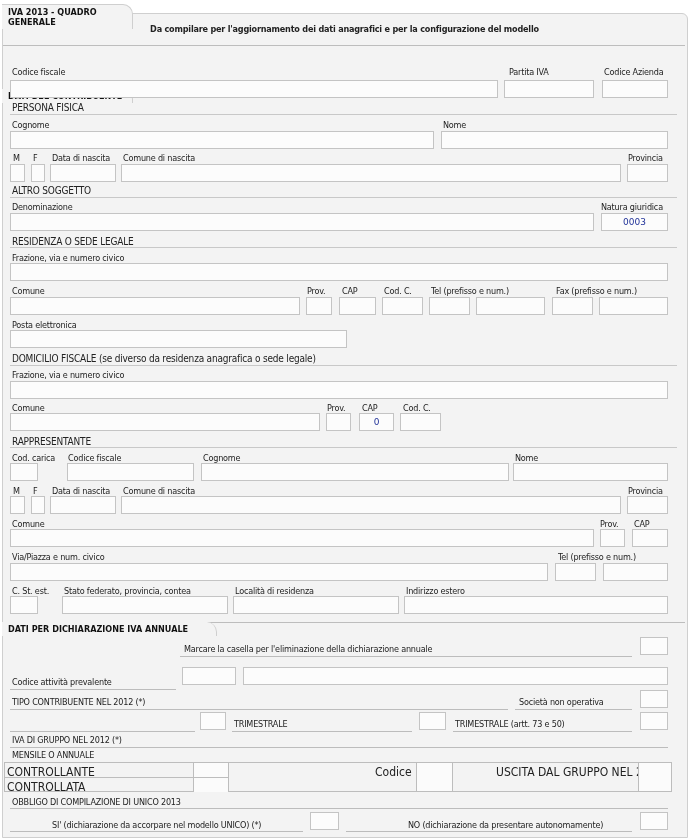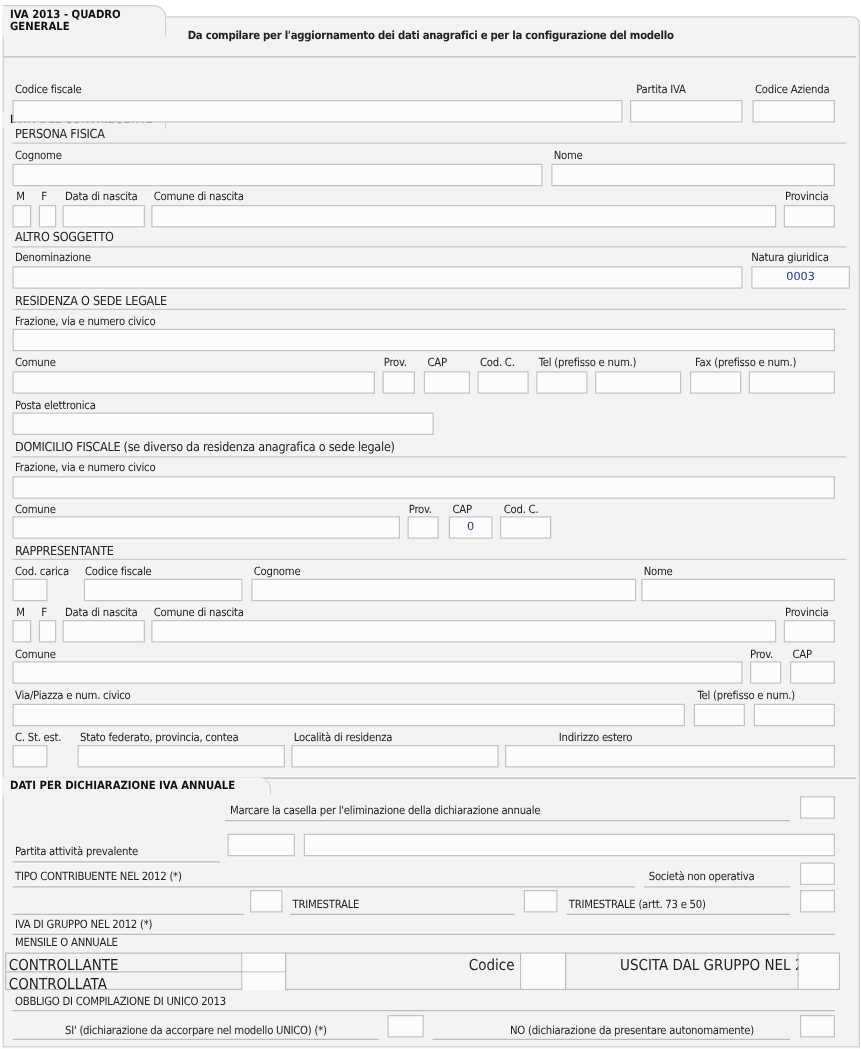--- a/index.html
+++ b/index.html
@@ -49,21 +49,21 @@
 <div class="lbl" style="left:123px;top:153px;">Comune di nascita</div>
 <input class="inp" style="left: 121px; top: 164px; width: 500px;" value="">
 <div class="lbl" style="left:628px;top:153px;">Provincia</div>
 <input class="inp" style="left: 627px; top: 164px; width: 41px;" value="">
 
 <div class="grp" style="left:12px;top:185px;">ALTRO SOGGETTO</div>
 <div class="rule" style="left:10px;top:197px;width:667px;"></div>
 <div class="lbl" style="left:12px;top:202px;">Denominazione</div>
 <input class="inp" style="left: 10px; top: 213px; width: 584px;" value="">
 <div class="lbl" style="left:601px;top:202px;">Natura giuridica</div>
-<input class="inp" style="left: 601px; top: 213px; width: 79px;" value="0003">
+<input class="inp" style="left: 601px; top: 213px; width: 67px;" value="0003">
 
 <div class="grp" style="left:12px;top:236px;">RESIDENZA O SEDE LEGALE</div>
 <div class="rule" style="left:10px;top:247px;width:667px;"></div>
 <div class="lbl" style="left:12px;top:253px;">Frazione, via e numero civico</div>
 <input class="inp" style="left: 10px; top: 263px; width: 658px;" value="">
 <div class="lbl" style="left:12px;top:286px;">Comune</div>
 <input class="inp" style="left: 10px; top: 297px; width: 290px;" value="">
 <div class="lbl" style="left:307px;top:286px;">Prov.</div>
 <input class="inp" style="left: 306px; top: 297px; width: 26px;" value="">
 <div class="lbl" style="left:342px;top:286px;">CAP</div>
@@ -126,31 +126,31 @@
 <div class="lbl" style="left:558px;top:552px;">Tel (prefisso e num.)</div>
 <input class="inp" style="left: 555px; top: 563px; width: 41px;" value="">
 <input class="inp" style="left: 603px; top: 563px; width: 65px;" value="">
 
 <div class="lbl" style="left:12px;top:586px;">C. St. est.</div>
 <input class="inp" style="left: 10px; top: 596px; width: 28px;" value="">
 <div class="lbl" style="left:64px;top:586px;">Stato federato, provincia, contea</div>
 <input class="inp" style="left: 62px; top: 596px; width: 166px;" value="">
 <div class="lbl" style="left:235px;top:586px;">Località di residenza</div>
 <input class="inp" style="left: 233px; top: 596px; width: 166px;" value="">
-<div class="lbl" style="left:406px;top:586px;margin-left:41px;">Indirizzo estero</div>
+<div class="lbl" style="left:406px;top:586px;">Indirizzo estero</div>
 <input class="inp" style="left: 404px; top: 596px; width: 264px;" value="">
 
 <div class="sec" style="top:622px;"></div>
 <div class="tab" style="left:2px;top:622px;width:202px;border-top:none;"><span>DATI PER DICHIARAZIONE IVA ANNUALE</span></div>
 
 <div class="lbl" style="left:184px;top:644px;">Marcare la casella per l'eliminazione della dichiarazione annuale</div>
 <div class="ul" style="left:180px;top:656px;width:452px;"></div>
 <input class="inp" style="left: 640px; top: 637px; width: 28px;" value="">
 
-<div class="lbl" style="left:12px;top:677px;">Partita attività prevalente</div>
+<div class="lbl" style="left:12px;top:677px;">Codice attività prevalente</div>
 <div class="ul" style="left:10px;top:689px;width:166px;"></div>
 <input class="inp" style="left: 182px; top: 667px; width: 54px;" value="">
 <input class="inp" style="left: 243px; top: 667px; width: 425px;" value="">
 
 <div class="lbl" style="left:12px;top:697px;">TIPO CONTRIBUENTE NEL 2012 (*)</div>
 <div class="ul" style="left:10px;top:709px;width:498px;"></div>
 <div class="lbl" style="left:519px;top:697px;">Società non operativa</div>
 <div class="ul" style="left:515px;top:709px;width:117px;"></div>
 <input class="inp" style="left: 640px; top: 690px; width: 28px;" value="">
 

